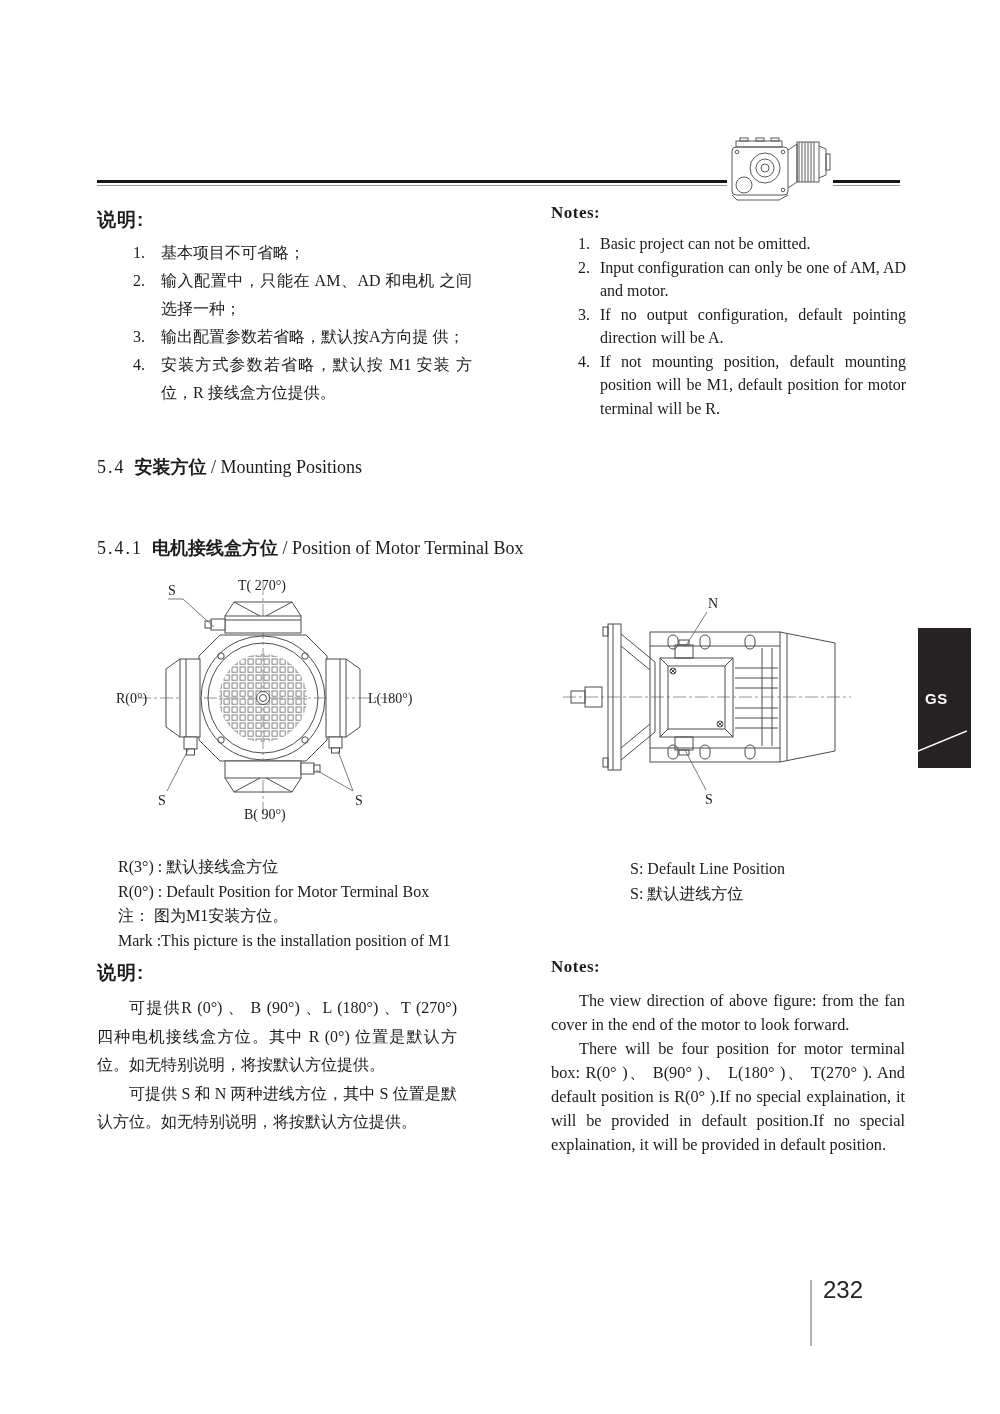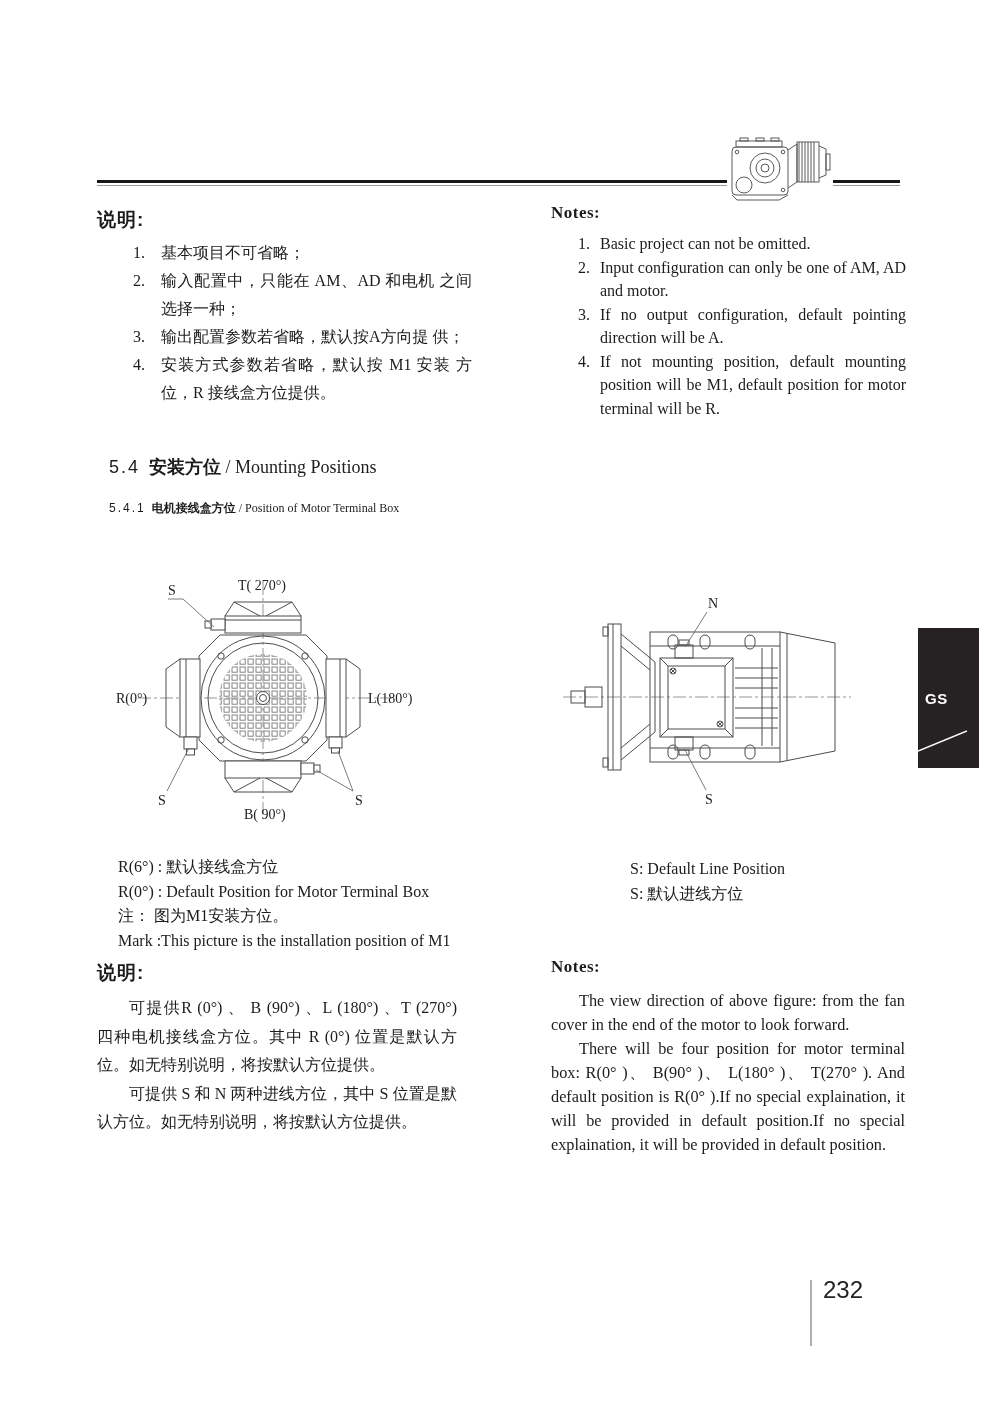--- a/index.html
+++ b/index.html
@@ -19,32 +19,32 @@
   .cn-notes .li{font-size:16px;line-height:28px;}
   .cn-notes .li .n{flex:none;width:28px;}
   .cn-notes .li .t{flex:1;text-align:justify;}
   .cn-notes .list{margin-left:36px;margin-top:6px;}
   .en-notes .li{font-size:16px;line-height:23.5px;}
   .en-notes .li .n{flex:none;width:22px;}
   .en-notes .li .t{flex:1;text-align:justify;}
   .en-notes .list{margin-left:27px;margin-top:9px;}
   
   .sec{font-size:18px;}
-  .sec .num{font-family:Liberation Sans, sans-serif;letter-spacing:2px;margin-left:12px;}
+  .sec .num{font-family:Liberation Serif, serif;letter-spacing:2px;}
   .sec .cn{font-weight:bold;font-family:"Liberation Sans",sans-serif;}
   .sec .en{font-family:"Liberation Serif",serif;}
   
   .cap{font-size:16px;line-height:24.5px;}
   
   .cn-bottom p{margin:0;font-size:16px;line-height:28.5px;text-indent:2em;text-align:justify;}
   .en-bottom p{margin:0;font-size:16.3px;line-height:24px;text-indent:28px;text-align:justify;}
   .cn-bottom .hd{margin-bottom:8px;}
   .en-bottom .hd-en{margin-bottom:12px;}
   
-  .gs-tab{left:918px;top:628px;width:61px;height:140px;background:#262123;}
+  .gs-tab{left:918px;top:628px;width:53px;height:140px;background:#262123;}
   .gs-tab .gs-label{position:absolute;left:7px;top:62px;color:#ffffff;
     font-family:"Liberation Sans",sans-serif;font-weight:bold;font-size:15px;letter-spacing:.5px;}
   
   .pageno-line{left:810px;top:1280px;width:2px;height:66px;background:#b0b0b0;}
   .pageno{left:823px;top:1276px;font-family:"Liberation Sans",sans-serif;font-size:24px;color:#222;}
   svg text{font-family:"Liberation Serif",serif;font-size:14px;fill:#222;}
 </style>
 </head>
 <body>
 
@@ -122,21 +122,21 @@
       <span class="t">If not mounting position,  default mounting position will be M1, default position for motor terminal will be R.</span>
     </div>
   </div>
 </div>
 
 <div class="abs sec" style="left:97px;top:455px;">
   <span class="num">5.4</span>&nbsp;
   <span class="cn">安装方位</span>
   <span class="en">/ Mounting Positions</span>
 </div>
-<div class="abs sec" style="left:97px;top:500px;font-size:12px;">
+<div class="abs sec" style="left:97px;top:536px;font-size:18px;">
   <span class="num">5.4.1</span>&nbsp;
   <span class="cn">电机接线盒方位</span>
   <span class="en">/ Position of Motor Terminal Box</span>
 </div>
 
 <svg class="abs" style="left:100px;top:572px;" width="330" height="255" viewBox="0 0 330 255">
   <g stroke="#8a8a8a" stroke-width="0.9" fill="none" stroke-dasharray="13 3 3 3">
     <line x1="163" y1="10" x2="163" y2="242"></line>
     <line x1="38" y1="126" x2="292" y2="126"></line>
   </g>
@@ -255,21 +255,21 @@
     <line x1="152" y1="32" x2="130" y2="67"></line>
     <line x1="130" y1="170" x2="151" y2="210"></line>
   </g>
   <g>
     <text x="153" y="28">N</text>
     <text x="150" y="224">S</text>
   </g>
 </svg>
 
 <div class="abs cap" style="left:118px;top:855px;width:410px;">
-  <div>R(6°) : 默认接线盒方位</div>
+  <div>R(3°) : 默认接线盒方位</div>
   <div>R(0°) : Default Position for Motor Terminal Box</div>
   <div>注： 图为M1安装方位。</div>
   <div>Mark :This picture is the installation position of M1</div>
 </div>
 <div class="abs cap" style="left:630px;top:857px;width:280px;">
   <div>S: Default Line Position</div>
   <div>S: 默认进线方位</div>
 </div>
 
 <div class="abs cn-bottom" style="left:97px;top:960px;width:360px;">

